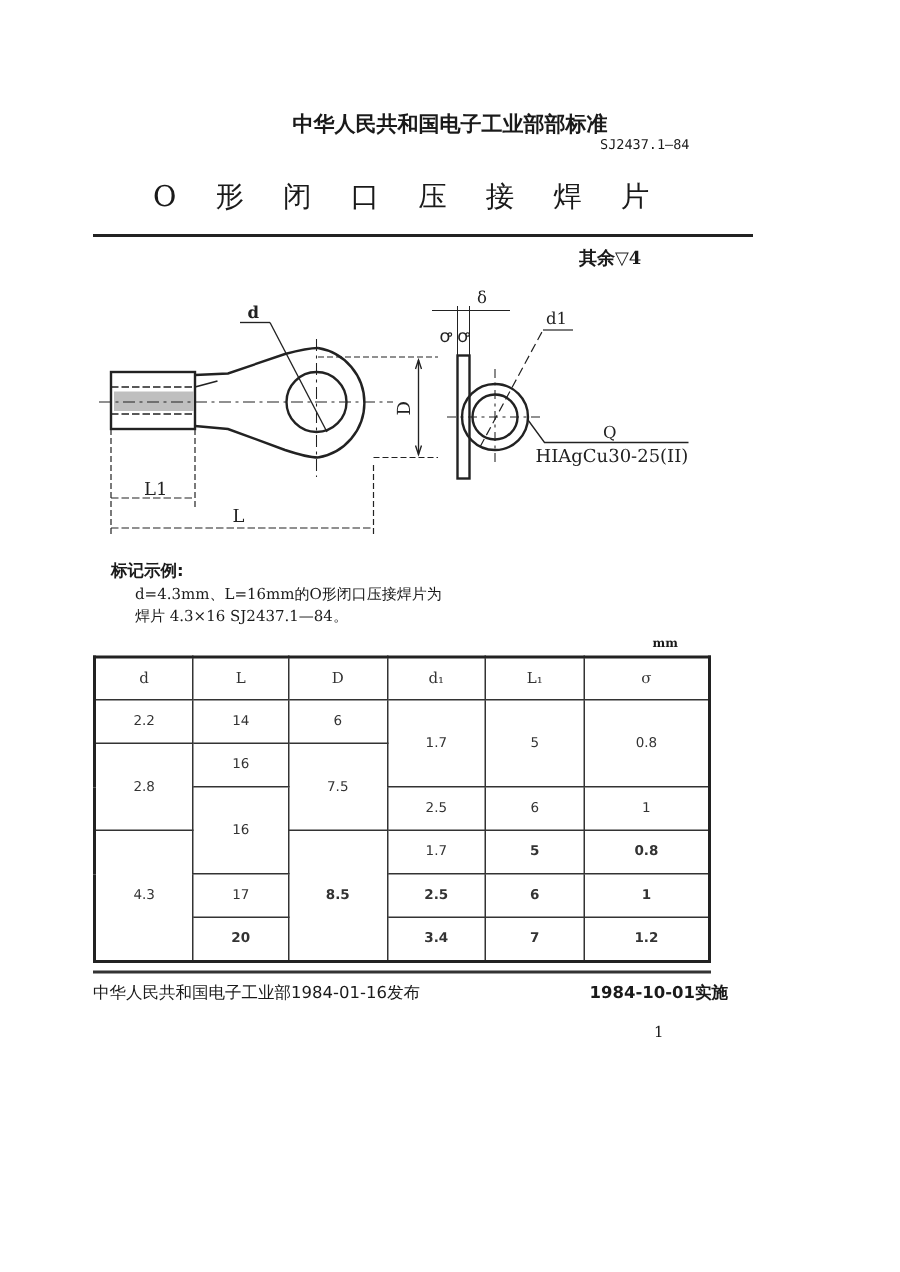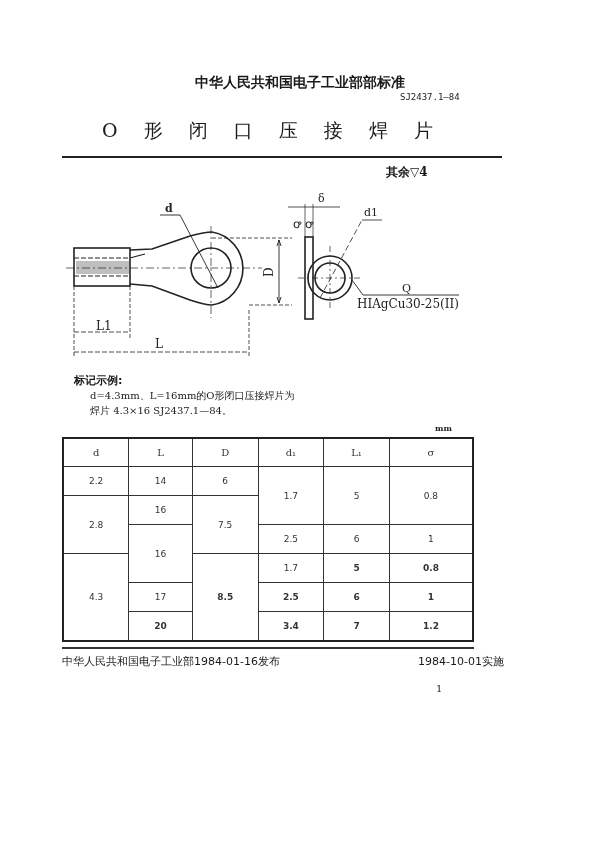--- a/index.html
+++ b/index.html
@@ -20,21 +20,21 @@
   .unit { left: 435px; top: 423px; font-size: 8px; font-weight: bold; }
   table.spec { position: absolute; left: 62px; top: 437px; width: 412px; border-collapse: collapse;
                font-size: 9px; font-family: "DejaVu Sans", sans-serif; }
   table.spec td { border: 1px solid #333; text-align: center; vertical-align: middle; padding: 0; color: #333; }
   table.spec tr.hdr td { height: 27px; font-size: 10px; font-family: "DejaVu Serif", serif; }
   table.spec tr.r td { height: 28px; }
   table.spec { border-left: 2px solid #222; border-right: 2px solid #222; border-top: 2px solid #222; border-bottom: 2px solid #222; }
   .bold { font-weight: bold; }
   .rule-bottom { left: 62px; top: 647px; width: 412px; height: 2px; background: #333; }
   .issued { left: 62px; top: 654px; font-size: 11px; font-weight: normal; font-family: "DejaVu Sans", sans-serif; }
-  .effective { left: 418px; top: 654px; font-size: 11px; font-weight: normal; font-family: "DejaVu Sans", sans-serif; }
+  .effective { left: 393px; top: 654px; font-size: 11px; font-weight: bold; font-family: "DejaVu Sans", sans-serif; }
   .page-num { left: 436px; top: 683px; font-size: 10px; }
 </style>
 </head>
 <body>
 
 <div class="abs std-org">中华人民共和国电子工业部部标准</div>
 <div class="abs std-code">SJ2437.1—84</div>
 <div class="abs doc-title">O 形 闭 口 压 接 焊 片</div>
 <div class="abs rule-top"></div>
 <div class="abs surface">其余▽4</div>

